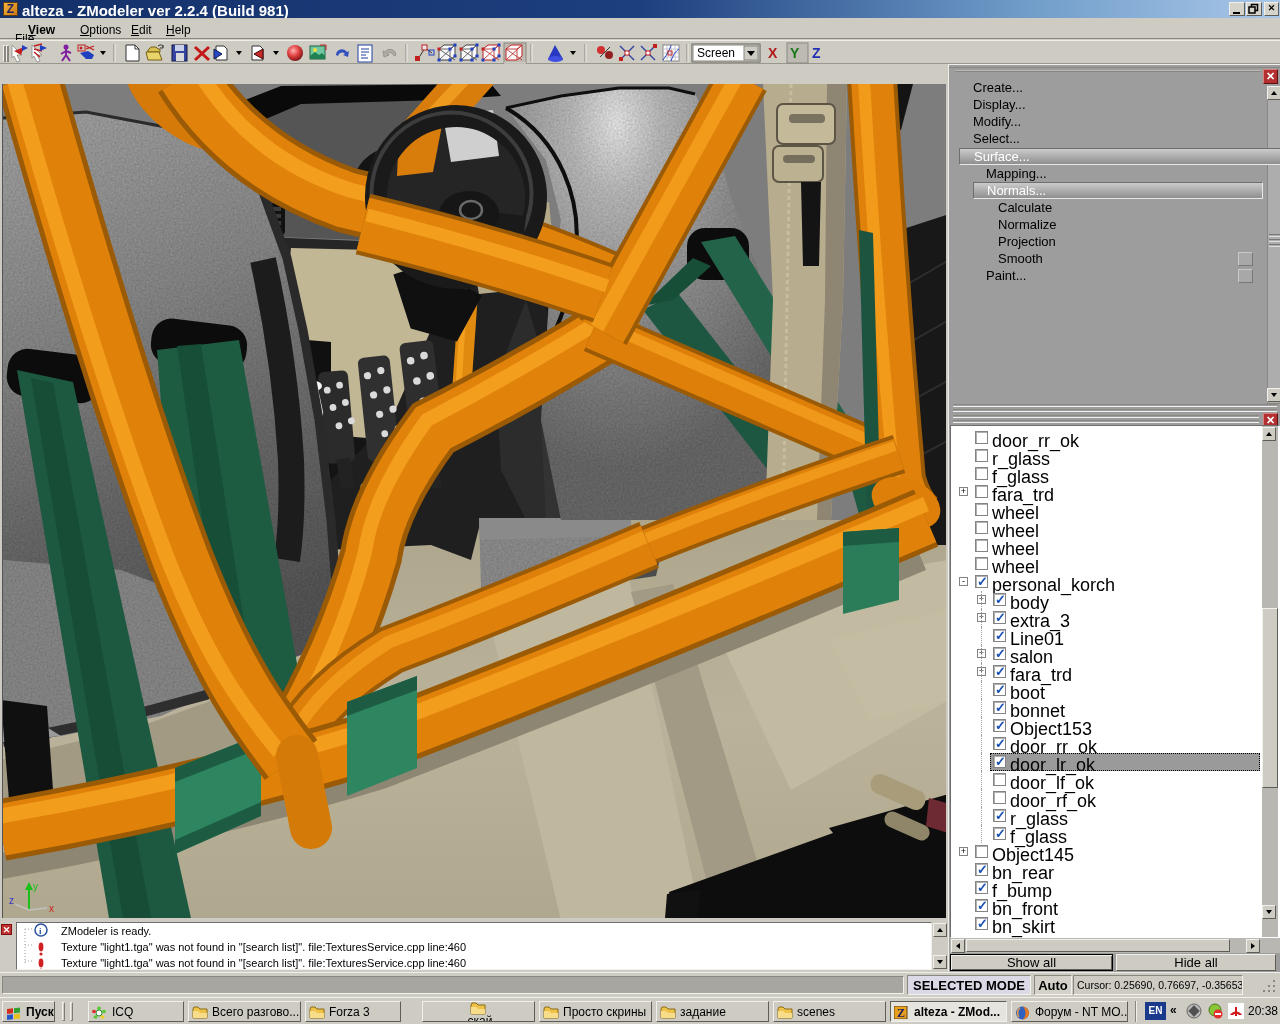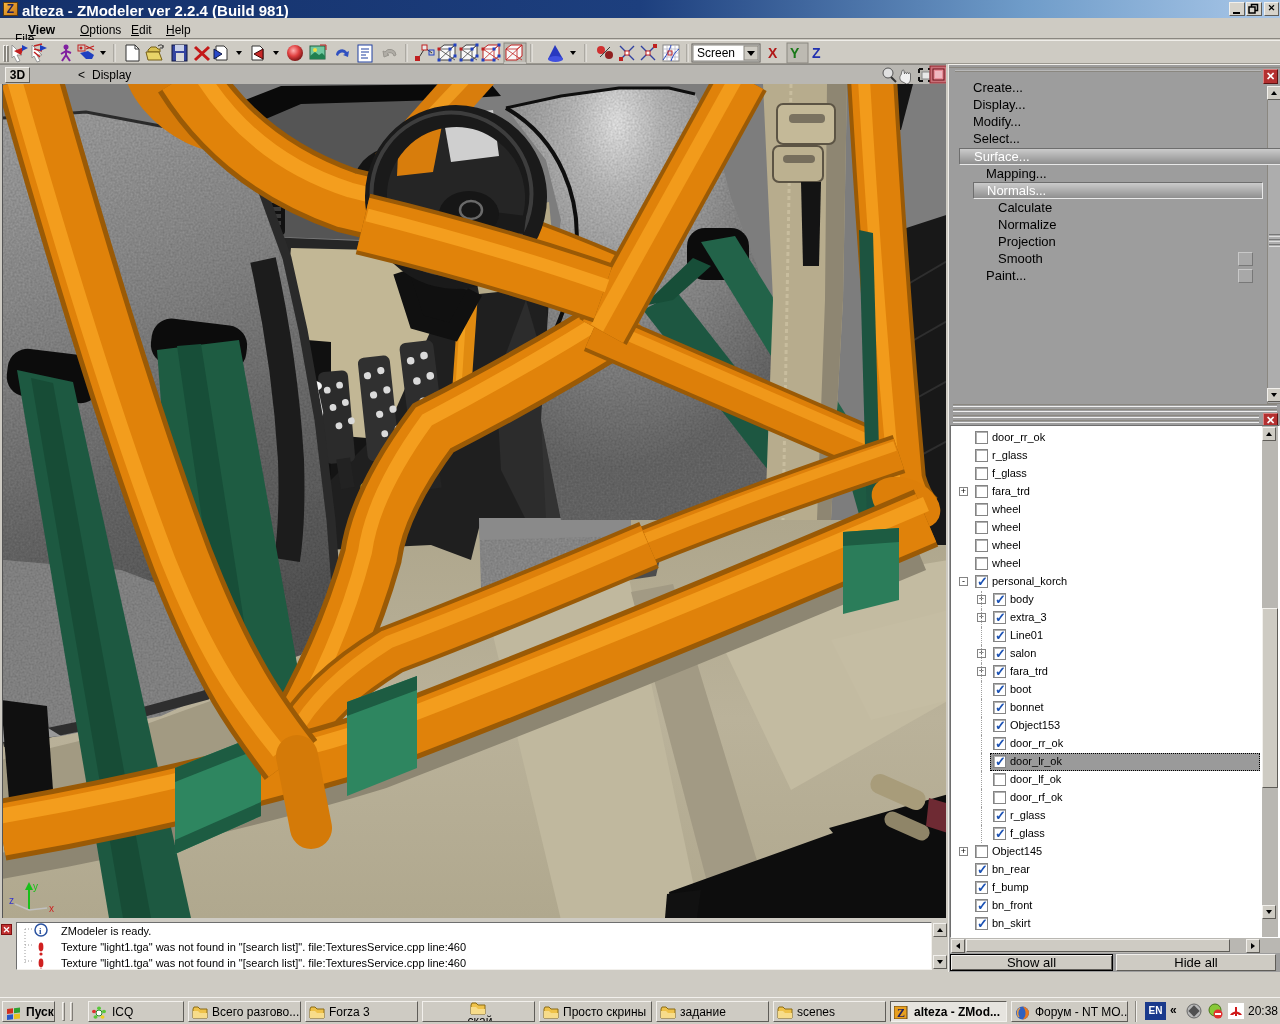--- a/index.html
+++ b/index.html
@@ -27,21 +27,21 @@
 #btn3d{left:5px;top:2px;width:25px;height:16px;background:#cecbc3;border:1px solid;
  border-color:#f2f0ec #5f5d58 #5f5d58 #f2f0ec;font-weight:bold;font-size:12px;text-align:center;line-height:14px;}
 
 #vp{left:2px;top:84px;width:944px;height:834px;background:#7d7d7d;border-left:1px solid #555;}
 
 #rpanel{left:948px;top:64px;width:332px;height:908px;background:#9d9d9d;border-left:1px solid #f0eee9;}
 .ritem{font-size:13px;color:#000;}
 .rhl{background:linear-gradient(180deg,#cbcbcb,#8f8f8f);border:1px solid;border-color:#6e6e6e #e8e8e8 #e8e8e8 #6e6e6e;color:#fff;}
 
 #tree{left:950px;top:425px;width:330px;height:513px;background:#fff;border:1px solid;border-color:#6e6e6e #fff #fff #6e6e6e;}
-.trow{font-size:11px;color:#000;white-space:nowrap;}
+.trow{font-size:18px;color:#000;white-space:nowrap;}
 
 #log{left:0px;top:920px;width:948px;height:52px;background:#cecbc3;}
 #logwin{left:16px;top:2px;width:916px;height:48px;background:#fff;border:1px solid;border-color:#6e6e6e #f2f0ec #f2f0ec #6e6e6e;font-size:11px;}
 
 #status{left:0;top:972px;width:1280px;height:25px;background:#cecbc3;border-top:1px solid #f0eee9;}
 
 #task{left:0;top:997px;width:1280px;height:27px;background:#cecbc3;border-top:1px solid #f2f0ec;}
 .tbtn{top:3px;height:21px;background:#cecbc3;border:1px solid;border-color:#f2f0ec #5f5d58 #5f5d58 #f2f0ec;
  font-size:12px;color:#000;padding-left:3px;display:flex;align-items:center;overflow:hidden;white-space:nowrap;}
 .sunk{border:1px solid;border-color:#8a8780 #f2f0ec #f2f0ec #8a8780;}
@@ -190,35 +190,20 @@
           <rect x="693" y="4" width="66" height="16" fill="none" stroke="#8a8780"></rect>
           <text x="697" y="16" font-size="12" font-family="Liberation Sans">Screen</text>
           <rect x="744" y="5" width="14" height="14" fill="#cecbc3" stroke="#8a8780"></rect>
           <path d="M747,10 h8 l-4,5 Z" fill="#000"></path>
           <text x="768" y="17" font-size="14" font-weight="bold" fill="#b01818" font-family="Liberation Sans">X</text>
           <rect x="787" y="2" width="21" height="20" fill="#bdbab2" stroke="#8a8780"></rect>
           <text x="790" y="17" font-size="14" font-weight="bold" fill="#187818" font-family="Liberation Sans">Y</text>
           <text x="812" y="17" font-size="14" font-weight="bold" fill="#2030b0" font-family="Liberation Sans">Z</text>
         </svg></div>
     </div>
- <div class="abs" id="bar3d">
-      <div class="abs" id="btn3d">3D</div>
-  <div class="abs" style="left:78px;top:3px;font-size:12px;">&lt;</div>
-  <div class="abs" style="left:92px;top:3px;font-size:12px;">Display</div>
-      <svg class="abs" style="left:878px;top:0;" width="70" height="20" viewBox="0 0 70 20">
-<circle cx="10" cy="8" r="5" fill="#e0e0e0" stroke="#555"></circle>
-        <line x1="13" y1="12" x2="18" y2="17" stroke="#333" stroke-width="2"></line>
-<path d="M23,16 c-2,-3 -1,-5 0,-6 l1,-4 c0.5,-1.5 2,-1.5 2,0 l0.5,3 c0,-2 2,-2 2,0 c0,-2 2,-2 2,0 c0,-1.5 2,-1.5 2,0 l0,5 c0,3 -2,5 -4,5 Z" fill="#f0f0f0" stroke="#555" stroke-width="0.8"></path>
-<path d="M41,4 h4 M41,4 v4 M50,4 h4 M54,4 v4 M41,12 v4 M41,16 h4 M54,12 v4 M50,16 h4" stroke="#111" stroke-width="2" fill="none"></path>
-        <rect x="44" y="7" width="8" height="7" fill="#e8e8e8" stroke="#888"></rect>
-<rect x="52" y="1" width="17" height="17" fill="#c87078" stroke="#902028"></rect>
-        <rect x="55" y="4" width="11" height="11" fill="#e8909a" stroke="#6a1018"></rect>
-        <rect x="57" y="6" width="7" height="7" fill="#f0b8c0"></rect>
-</svg>
- </div>
  <div class="abs" id="vp">
  <svg width="944" height="834" viewBox="2 84 944 834">
  <defs>
   <linearGradient id="seatL" x1="0" y1="0" x2="0.25" y2="1">
    <stop offset="0%" stop-color="#ababab"></stop>
             <stop offset="38%" stop-color="#909090"></stop>
             <stop offset="72%" stop-color="#6e6e6e"></stop>
             <stop offset="100%" stop-color="#5a5a5a"></stop>
   </linearGradient>
   <radialGradient id="seatP" cx="40%" cy="8%" r="80%">
@@ -653,20 +638,33 @@
    <div class="abs" style="left:44px;top:18px;">Texture "light1.tga" was not found in "[search list]". file:TexturesService.cpp line:460</div>
    <div class="abs" style="left:44px;top:34px;">Texture "light1.tga" was not found in "[search list]". file:TexturesService.cpp line:460</div>
   </div>
   <div class="abs sbtn" style="left:933px;top:3px;">
         <span class="aup"></span>
       </div>
   <div class="abs sbtn" style="left:933px;top:35px;">
         <span class="adn"></span>
       </div>
  </div>
+ <div class="abs" id="status">
+  <div class="abs sunk" style="left:2px;top:3px;width:902px;height:18px;background:#a8a6a1;"></div>
+  <div class="abs sunk" style="left:907px;top:2px;width:124px;height:20px;background:#dcd9e6;font-weight:bold;font-size:13px;text-align:center;line-height:19px;">SELECTED MODE</div>
+  <div class="abs sunk" style="left:1034px;top:2px;width:38px;height:20px;background:#d4d1c9;font-weight:bold;font-size:13px;text-align:center;line-height:19px;">Auto</div>
+  <div class="abs sunk" style="left:1073px;top:2px;width:170px;height:20px;background:#cecbc3;font-size:10.5px;line-height:19px;padding-left:3px;white-space:nowrap;overflow:hidden;">Cursor: 0.25690, 0.76697, -0.35653</div>
+  <div class="abs" style="left:1262px;top:6px;width:14px;height:14px;background:
+   radial-gradient(circle 1.5px at 12px 12px,#8a8780 60%,transparent 61%),
+   radial-gradient(circle 1.5px at 12px 7px,#8a8780 60%,transparent 61%),
+   radial-gradient(circle 1.5px at 7px 12px,#8a8780 60%,transparent 61%),
+   radial-gradient(circle 1.5px at 12px 2px,#8a8780 60%,transparent 61%),
+   radial-gradient(circle 1.5px at 7px 7px,#8a8780 60%,transparent 61%),
+   radial-gradient(circle 1.5px at 2px 12px,#8a8780 60%,transparent 61%);"></div>
+ </div>
  <div class="abs" id="task">
       <div class="abs tbtn" style="left:2px;width:53px;font-weight:bold;"><span class="fold"><svg width="16" height="14" viewBox="0 0 16 14">
             <g transform="skewY(-6)">
               <rect x="1" y="3" width="6" height="5" fill="#d03020"></rect>
               <rect x="8" y="3" width="6" height="5" fill="#30a030"></rect>
               <rect x="1" y="9" width="6" height="5" fill="#2858c8"></rect>
               <rect x="8" y="9" width="6" height="5" fill="#e8c020"></rect>
             </g>
           </svg></span>Пуск</div>
       <div class="abs" style="left:62px;top:4px;width:3px;height:19px;border:1px solid;border-color:#f2f0ec #7f7c76 #7f7c76 #f2f0ec;"></div>
@@ -682,21 +680,21 @@
           </svg></span>
         <span>ICQ</span>
       </div>
       <div class="abs tbtn" style="left:188px;width:113px;">
         <span class="fold"><svg width="16" height="13" viewBox="0 0 16 13">
             <path d="M1,4 L1,12 L15,12 L15,3 L8,3 L6,1 L2,1 L1,3 Z" fill="#efc24a" stroke="#8a6a14" stroke-width="1"></path>
             <path d="M1,5 L6,5 L8,7 L15,7 L15,12 L1,12 Z" fill="#f7dc8a"></path>
           </svg></span>
         <span>Всего разгово...</span>
       </div>
-      <div class="abs tbtn" style="left:305px;width:113px;">
+      <div class="abs tbtn" style="left:305px;width:96px;">
         <span class="fold"><svg width="16" height="13" viewBox="0 0 16 13">
             <path d="M1,4 L1,12 L15,12 L15,3 L8,3 L6,1 L2,1 L1,3 Z" fill="#efc24a" stroke="#8a6a14" stroke-width="1"></path>
             <path d="M1,5 L6,5 L8,7 L15,7 L15,12 L1,12 Z" fill="#f7dc8a"></path>
           </svg></span>
         <span>Forza 3</span>
       </div>
       <div class="abs tbtn" style="left:422px;width:113px;flex-direction:column;">
         <span class="fold"><svg width="16" height="13" viewBox="0 0 16 13">
             <path d="M1,4 L1,12 L15,12 L15,3 L8,3 L6,1 L2,1 L1,3 Z" fill="#efc24a" stroke="#8a6a14" stroke-width="1"></path>
             <path d="M1,5 L6,5 L8,7 L15,7 L15,12 L1,12 Z" fill="#f7dc8a"></path>

